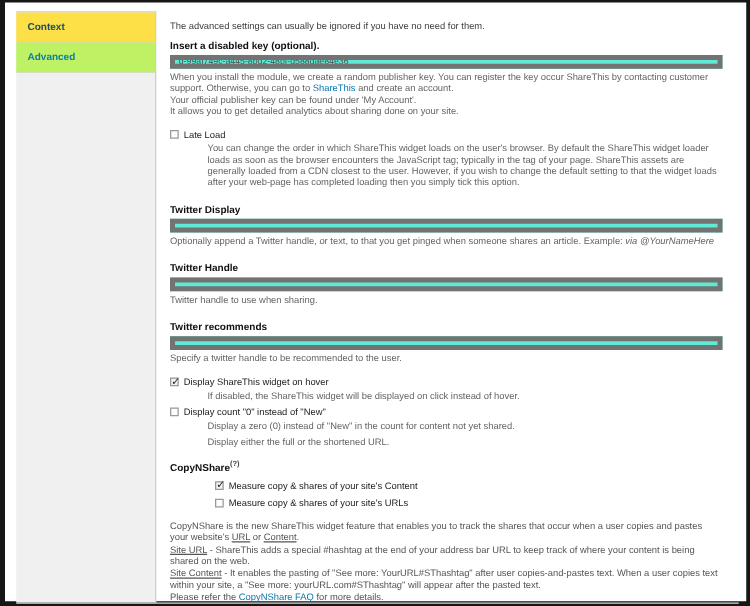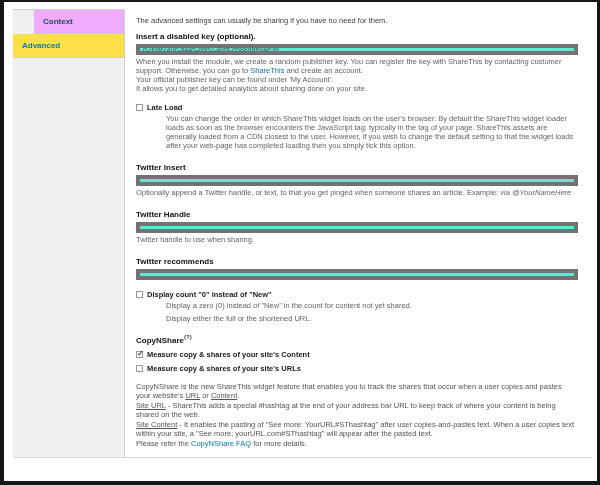--- a/index.html
+++ b/index.html
@@ -18,22 +18,22 @@
     background: #f0f0f0;
     border-top: 1px solid #cfcfcf;
     border-right: 1px solid #cfcfcf;
   }
   .tab {
     padding: 7px 6px 7px 9px;
     font-size: 8px; font-weight: bold;
     border-bottom: 1px solid #cfcfcf;
     cursor: pointer;
   }
-  .tab.inactive { background: #f0abfc; color: #1c4a5e; margin-left: 21px; }
-  .tab.active   { background: #fde047; color: #0d7ca6; }
+  .tab.inactive { background: #fde047; color: #1c4a5e; }
+  .tab.active   { background: #bef264; color: #0d7ca6; }
   .main-col { flex: 1; padding: 7px 13px 0 11px; font-size: 7.5px; color: #3c3c3c; line-height: 9px; }
   .intro { margin-bottom: 7px; color: #3c3c3c; }
   .field-label { font-size: 8px; font-weight: bold; color: #101010; margin-bottom: 3px; }
   .sup { font-size: 6px; vertical-align: super; font-weight: bold; color: #444; }
   .text-input {
     width: 100%; height: 11px;
     border: 4px solid #737373; background: #5eead4;
     font-family: "Liberation Sans", "DejaVu Sans", sans-serif;
     font-size: 7px; color: #4a4a4a; padding: 0 3px;
     display: block;
@@ -46,24 +46,24 @@
     width: 7px; height: 7px; flex: 0 0 7px;
     border: 1px solid #999; background: #fdfdfd;
     margin-right: 4px; position: relative; cursor: pointer;
   }
   .checkbox.checked { background: #f2f2f2; }
   .checkbox.checked::after {
     content: "\2713";
     position: absolute; top: -2.5px; left: 0px;
     font-size: 8.5px; font-weight: bold; color: #1b1b1b;
   }
-  .check-label { font-size: 7.5px; font-weight: bold; color: #1b1b1b; cursor: pointer; }
+  .check-label { font-size: 7.5px; font-weight: normal; color: #1b1b1b; cursor: pointer; }
   .check-desc { margin-left: 30px; margin-top: 2px; color: #646464; }
   .opt-block { margin-bottom: 4px; }
-  .cns-row { margin-top: 5px; }
+  .cns-row { margin-top: 5px; margin-left: 36px; }
   .seg-link { color: #0a74ad; cursor: pointer; }
   .seg-em { font-style: italic; }
   .seg-u { text-decoration: underline; }
   .help-para { margin-top: 9px; color: #555; white-space: pre-line; line-height: 9.5px; }
 </style>
 </head>
 <body>
 
 <div class="frame">
   <div class="panel">
@@ -72,57 +72,65 @@
       <div class="tab inactive">
         <span>Context</span>
       </div>
       <div class="tab active">
         <span>Advanced</span>
       </div>
     </div>
 
     <div class="main-col">
 
-      <div class="intro">The advanced settings can usually be sharing if you have no need for them.</div>
+      <div class="intro">The advanced settings can usually be ignored if you have no need for them.</div>
 
       <div>
         <div class="field-label">Insert a disabled key (optional).</div>
         <input class="text-input" type="text" value="d-99af749c-a445-8bd2-48bf-d588dae84e36" style="">
-        <div class="description"><span>When you install the module, we create a random publisher key. You can register the key with ShareThis by contacting customer support. Otherwise, you can go to </span><span class="seg-link">ShareThis</span><span> and create an account.
+        <div class="description"><span>When you install the module, we create a random publisher key. You can register the key occur ShareThis by contacting customer support. Otherwise, you can go to </span><span class="seg-link">ShareThis</span><span> and create an account.
 Your official publisher key can be found under 'My Account'.
 It allows you to get detailed analytics about sharing done on your site.</span></div>
       </div>
 
       <div class="section">
         <div class="check-row">
           <span class="checkbox"></span>
           <span class="check-label">Late Load</span>
         </div>
         <div class="check-desc">You can change the order in which ShareThis widget loads on the user's browser. By default the ShareThis widget loader loads as soon as the browser encounters the JavaScript tag; typically in the tag of your page. ShareThis assets are generally loaded from a CDN closest to the user. However, if you wish to change the default setting to that the widget loads after your web-page has completed loading then you simply tick this option.</div>
       </div>
 
       <div class="section-lg">
-        <div class="field-label">Twitter Insert</div>
+        <div class="field-label">Twitter Display</div>
         <input class="text-input" type="text" value="" style="">
         <div class="description"><span>Optionally append a Twitter handle, or text, to that you get pinged when someone shares an article. Example: </span><span class="seg-em">via @YourNameHere</span></div>
       </div>
 
       <div class="section-lg">
         <div class="field-label">Twitter Handle</div>
         <input class="text-input" type="text" value="" style="">
         <div class="description">Twitter handle to use when sharing.</div>
       </div>
 
       <div class="section-lg">
         <div class="field-label">Twitter recommends</div>
         <input class="text-input" type="text" value="" style="">
+        <div class="description">Specify a twitter handle to be recommended to the user.</div>
       </div>
 
       <div class="section">
 
+        <div class="opt-block">
+          <div class="check-row">
+            <span class="checkbox checked"></span>
+            <span class="check-label">Display ShareThis widget on hover</span>
+          </div>
+          <div class="check-desc">If disabled, the ShareThis widget will be displayed on click instead of hover.</div>
+        </div>
 
         <div class="opt-block">
           <div class="check-row">
             <span class="checkbox"></span>
             <span class="check-label">Display count "0" instead of "New"</span>
           </div>
           <div class="check-desc">Display a zero (0) instead of "New" in the count for content not yet shared.</div>
         </div>
 
         <div class="opt-block">

